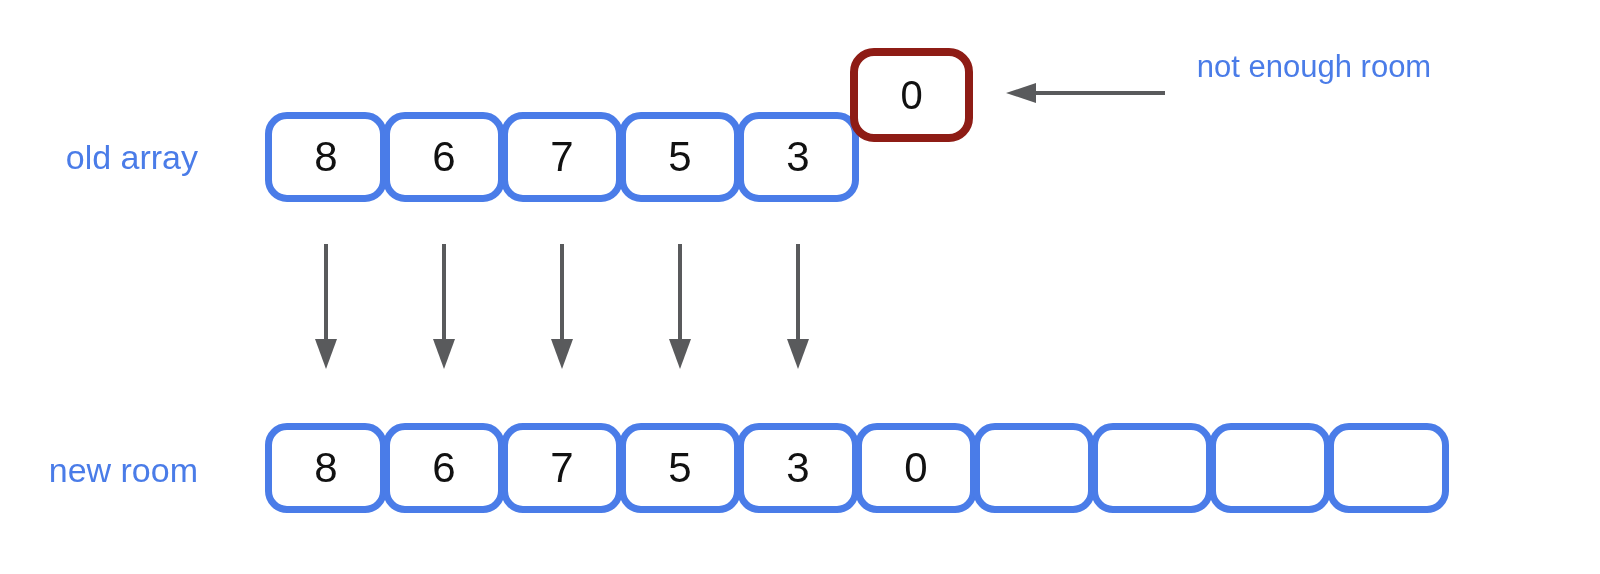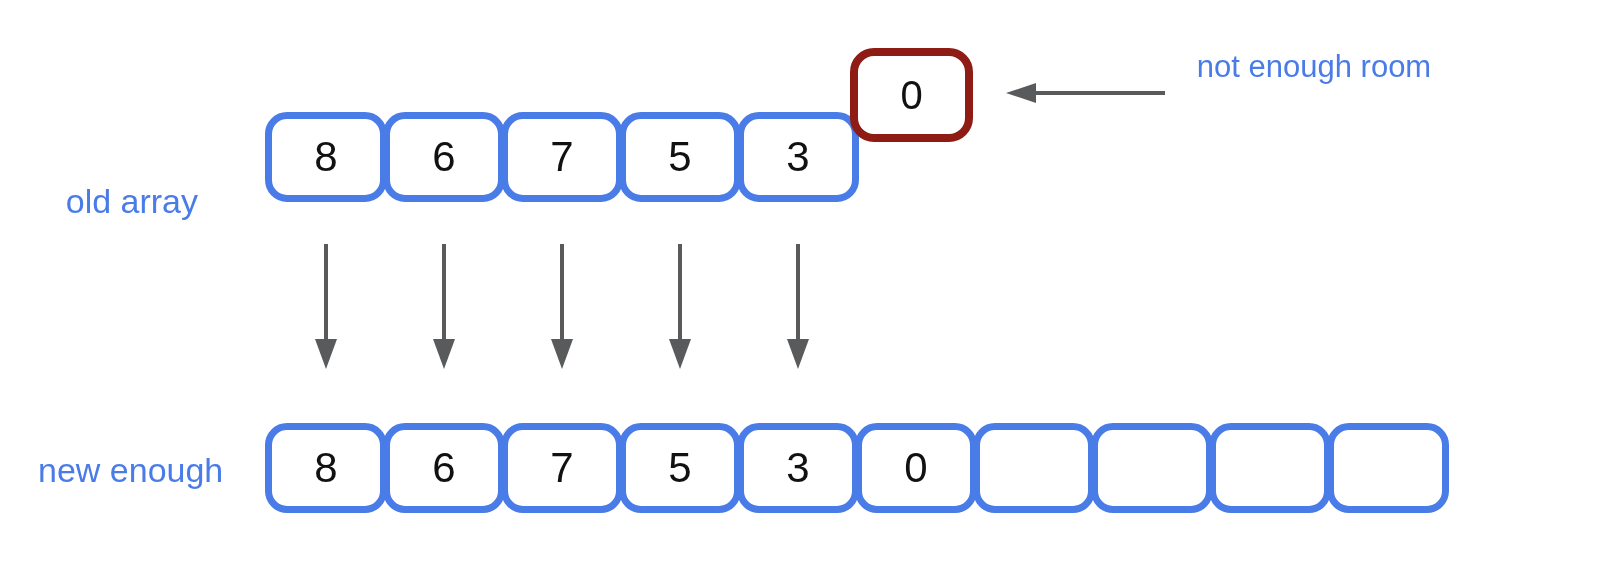--- a/index.html
+++ b/index.html
@@ -13,21 +13,21 @@
   }
   .row-label {
     position: absolute;
     left: 38px;
     width: 160px;
     text-align: right;
     font-size: 34px;
     color: var(--blue);
     white-space: nowrap;
   }
-  .row-label.old { top: 138px; margin-top: 44px; }
+  .row-label.old { top: 138px; }
   .row-label.new { top: 451px; }
 
   .array-row {
     position: absolute;
     display: flex;
     z-index: 1;
   }
   .array-row.old { left: 265px; top: 112px; }
   .array-row.new { left: 265px; top: 423px; }
 
@@ -136,21 +136,21 @@
   </svg>
   <svg class="down-arrow a3" viewBox="0 0 26 128">
     <line class="arrow-line" x1="13" y1="2" x2="13" y2="100"></line>
     <polygon class="arrow-head" points="13,127 2,97 24,97"></polygon>
   </svg>
   <svg class="down-arrow a4" viewBox="0 0 26 128">
     <line class="arrow-line" x1="13" y1="2" x2="13" y2="100"></line>
     <polygon class="arrow-head" points="13,127 2,97 24,97"></polygon>
   </svg>
 
-  <div class="row-label new">new enough</div>
+  <div class="row-label new">new room</div>
 
   <div class="array-row new">
     <div class="cell">
         <span>8</span>
       </div>
     <div class="cell">
         <span>6</span>
       </div>
     <div class="cell">
         <span>7</span>

